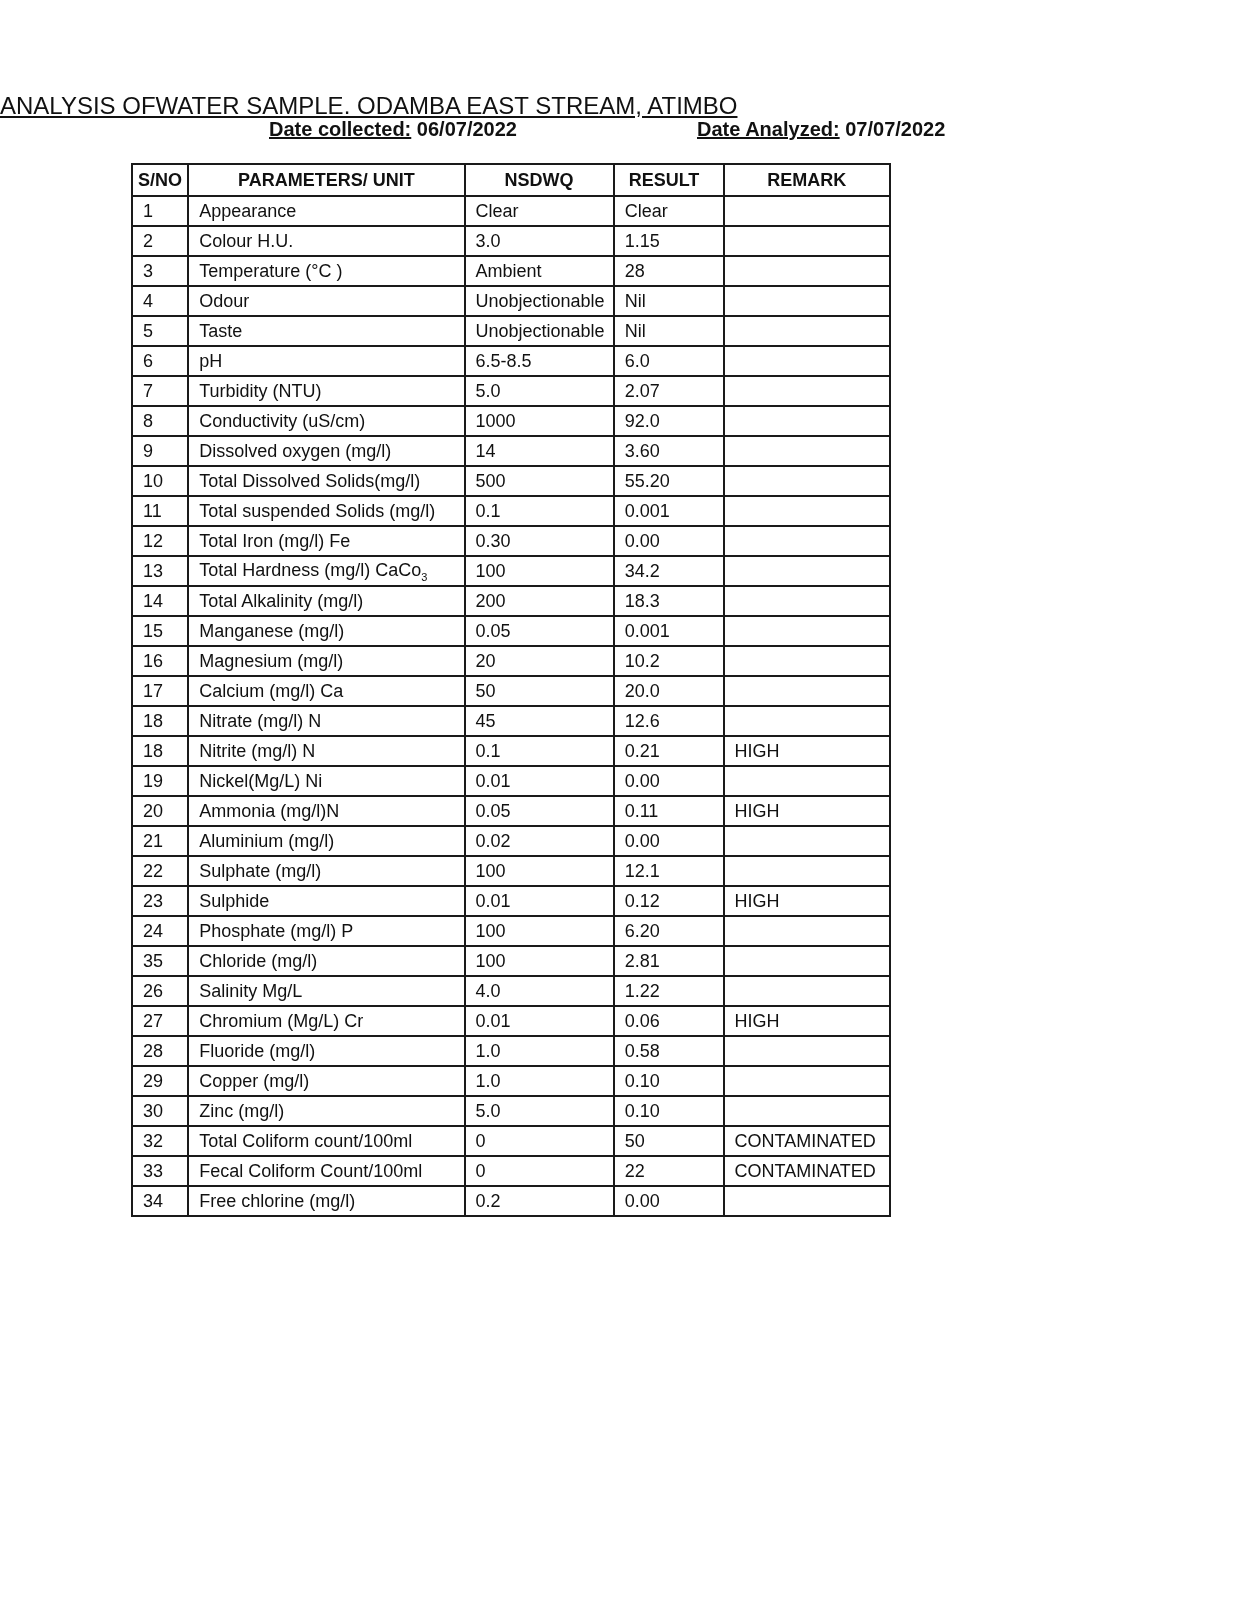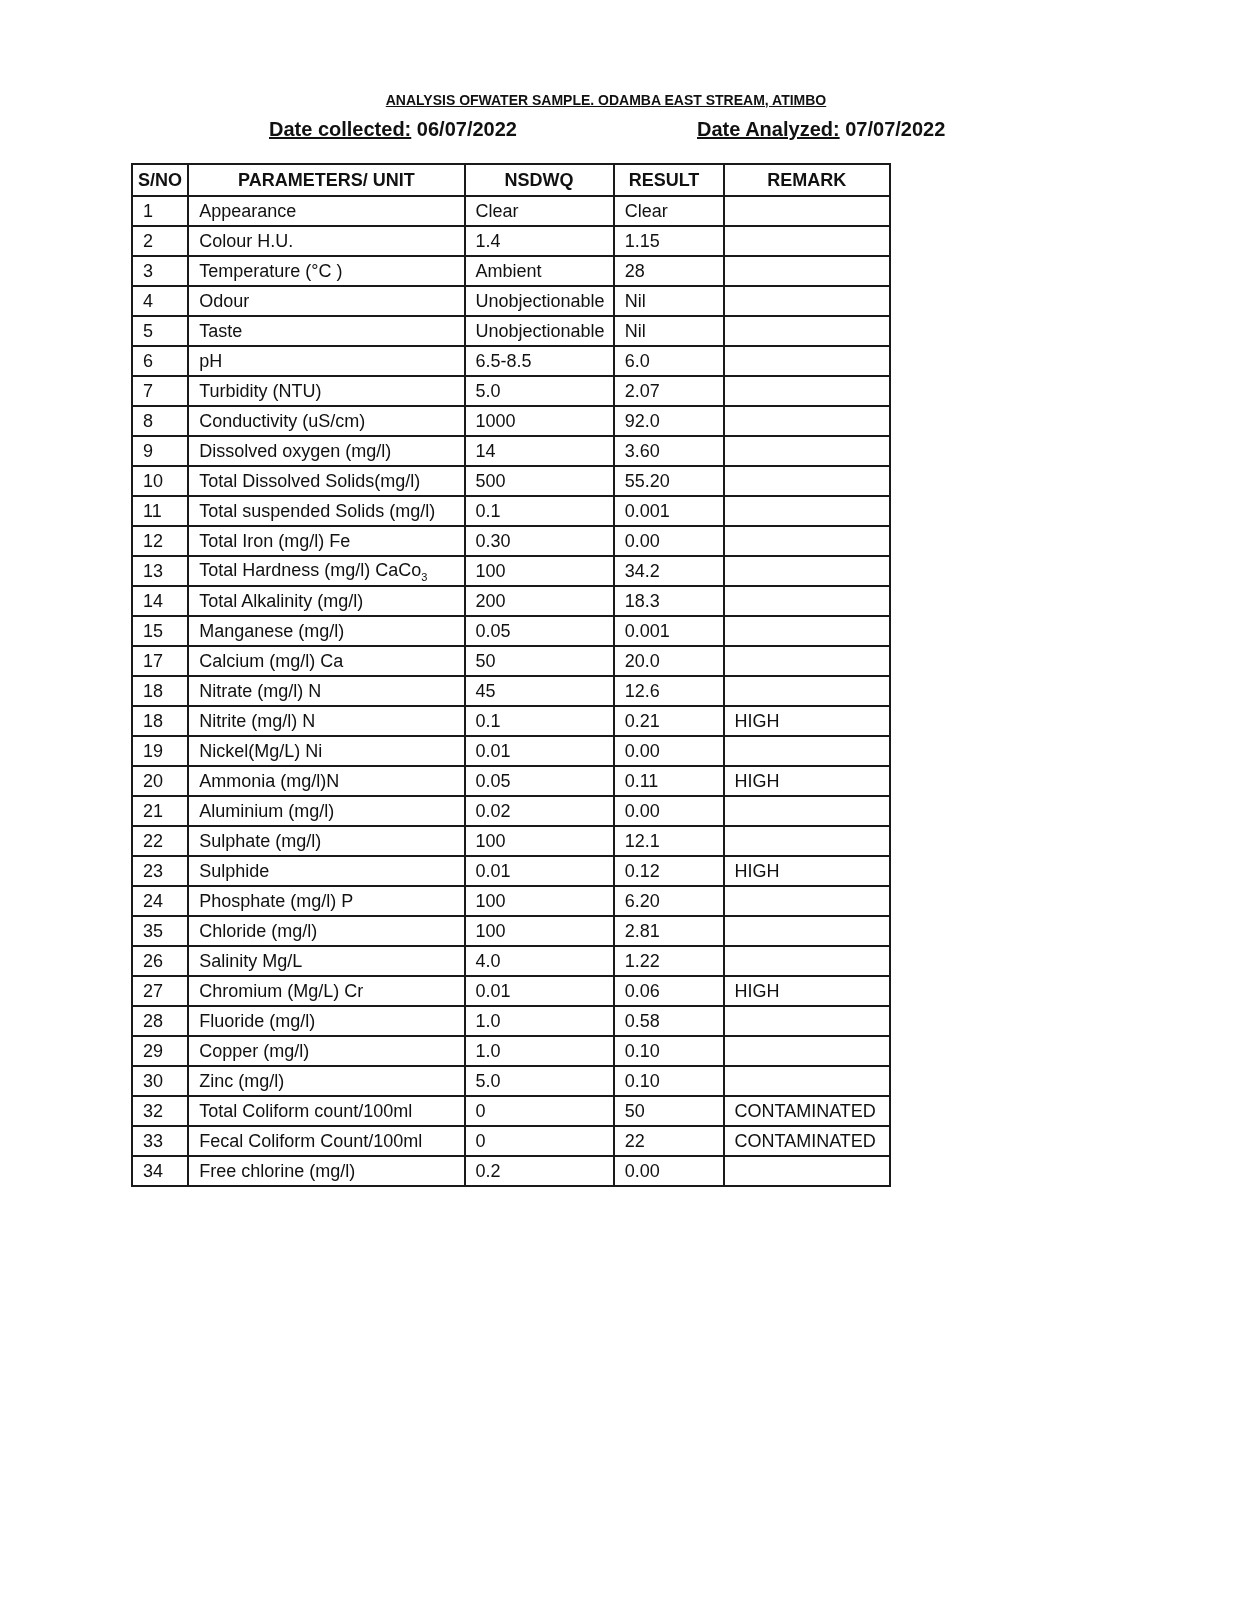--- a/index.html
+++ b/index.html
@@ -3,21 +3,21 @@
 <meta charset="utf-8">
 <style>
   html, body { margin: 0; padding: 0; background: #ffffff; }
   body {
     width: 1236px; height: 1600px; position: relative;
     font-family: "Liberation Sans", "DejaVu Sans", sans-serif;
     color: #111111;
   }
   .title {
     position: absolute; left: 0; top: 92px; width: 1212px;
-    text-align: center; font-size: 14px; font-weight: bold;
+    text-align: left; font-size: 24px; font-weight: normal;
     text-decoration: underline; letter-spacing: 0px;
   }
   .date-line {
     position: absolute; top: 118px; font-size: 20px; font-weight: bold;
   }
   .date-line .lbl { text-decoration: underline; }
   .date-collected { left: 269px; }
   .date-analyzed { left: 697px; }
   table.results {
     position: absolute; left: 131px; top: 163px;
@@ -78,21 +78,21 @@
       <tr>
         <td>1</td>
         <td>Appearance</td>
         <td>Clear</td>
         <td>Clear</td>
         <td></td>
       </tr>
       <tr>
         <td>2</td>
         <td>Colour    H.U.</td>
-        <td>1.4</td>
+        <td>3.0</td>
         <td>1.15</td>
         <td></td>
       </tr>
       <tr>
         <td>3</td>
         <td>Temperature (°C )</td>
         <td>Ambient</td>
         <td>28</td>
         <td></td>
       </tr>
@@ -171,20 +171,27 @@
         <td>Total Alkalinity (mg/l)</td>
         <td>200</td>
         <td>18.3</td>
         <td></td>
       </tr>
       <tr>
         <td>15</td>
         <td>Manganese (mg/l)</td>
         <td>0.05</td>
         <td>0.001</td>
+        <td></td>
+      </tr>
+      <tr>
+        <td>16</td>
+        <td>Magnesium (mg/l)</td>
+        <td>20</td>
+        <td>10.2</td>
         <td></td>
       </tr>
       <tr>
         <td>17</td>
         <td>Calcium (mg/l) Ca</td>
         <td>50</td>
         <td>20.0</td>
         <td></td>
       </tr>
       <tr>

